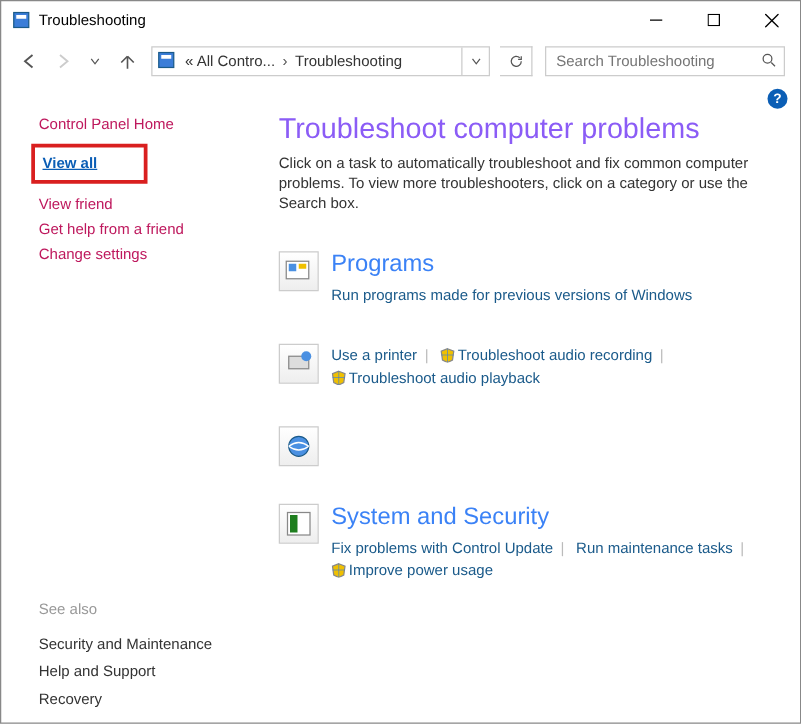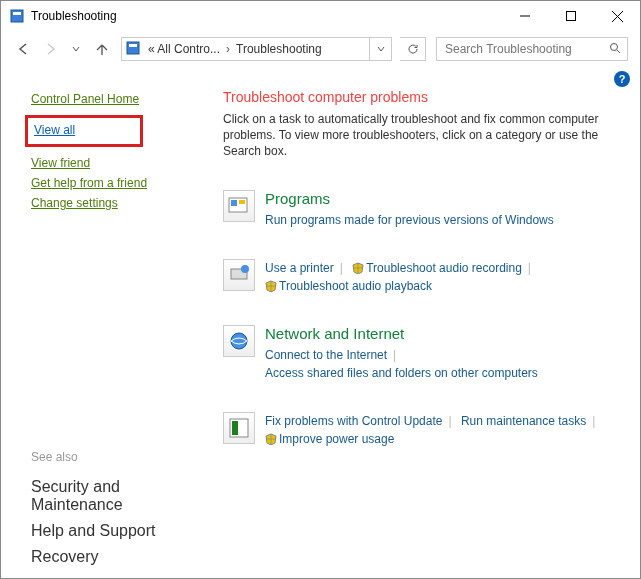--- a/index.html
+++ b/index.html
@@ -17,33 +17,33 @@
   .crumb { font-size: 12px; padding: 0 2px; }
   .crumb-sep { padding: 0 4px; color: #555; }
   .addr-drop { width: 22px; display: flex; align-items: center; justify-content: center; border-left: 1px solid #ccc; height: 100%; color: #555; }
   .refresh-box { width: 26px; height: 24px; border: 1px solid #ccc; border-left: none; display: flex; align-items: center; justify-content: center; }
   .search { display: flex; align-items: center; border: 1px solid #ccc; height: 24px; width: 192px; margin-left: 6px; padding: 0 6px; }
   .search input { border: none; outline: none; flex: 1; font-size: 12px; color: #888; }
   .help-row { display: flex; justify-content: flex-end; padding: 4px 10px 0; }
   .help-icon { width: 16px; height: 16px; border-radius: 50%; background: #0b5eb5; color: #fff; display: flex; align-items: center; justify-content: center; font-size: 11px; font-weight: bold; }
   .body { display: flex; padding: 0 0 0 0; height: calc(100% - 70px); }
   .sidebar { width: 200px; padding: 2px 0 0 30px; display: flex; flex-direction: column; }
-  .side-link { font-size: 12px; color: #4d7c0f; padding: 3px 0; display: block; text-decoration: underline; }
+  .side-link { font-size: 12px; color: #be185d; padding: 3px 0; display: block; }
   .side-link.blue { color: #0b5eb5; text-decoration: underline; }
-  .view-all-wrap { border: 3px solid #d91f1f; padding: 2px 6px 4px 6px; width: 118px; margin: 6px 0 6px -6px; }
+  .view-all-wrap { border: 3px solid #d91f1f; padding: 2px 6px 4px 6px; width: 93px; margin: 6px 0 6px -6px; font-weight: bold; }
   .see-also { margin-top: auto; margin-bottom: 24px; }
   .see-also-head { color: #999; font-size: 12px; margin-bottom: 10px; }
-  .see-also-item { font-size: 16px; padding: 4px 0; }
+  .see-also-item { font-size: 12px; padding: 4px 0; }
   .main { flex: 1; padding: 2px 16px 0 22px; }
-  .main-title { color: #ef4444; font-size: 14px; margin-bottom: 6px; }
+  .main-title { color: #8b5cf6; font-size: 23px; margin-bottom: 6px; }
   .main-desc { font-size: 12px; color: #333; line-height: 1.35; margin-bottom: 30px; max-width: 400px; }
   .cat { display: flex; margin-bottom: 30px; }
   .cat-icon { width: 32px; height: 32px; margin-right: 10px; border: 1px solid #ccc; display: flex; align-items: center; justify-content: center; flex-shrink: 0; background: linear-gradient(#fff,#eee); }
   .cat-body { flex: 1; }
-  .cat-title { color: #15803d; font-size: 15px; margin-bottom: 4px; }
+  .cat-title { color: #3b82f6; font-size: 19px; margin-bottom: 4px; }
   .cat-links { font-size: 12px; color: #1a5a8a; line-height: 1.5; }
   .cat-links .lnk { color: #1a5a8a; display: inline-block; }
   .cat-links .sep { color: #bbb; padding: 0 6px; }
   .shield { display: inline-block; width: 12px; height: 12px; vertical-align: -2px; margin-right: 2px; }
   .nav-btn, .win-btn, .refresh-box, .addr-drop { cursor: default; }
 </style>
 </head>
 <body>
 
 <div class="titlebar">
@@ -186,37 +186,31 @@
       </div>
     </div>
 
     <div class="cat">
       <div class="cat-icon">
           <svg width="24" height="24">
             <circle cx="12" cy="12" r="8" fill="#4a90e2" stroke="#1a5a8a"></circle>
             <path d="M4 12 Q12 6 20 12 M4 12 Q12 18 20 12" fill="none" stroke="#fff"></path>
           </svg>
         </div>
-      <div class="cat-body">
-        <div class="cat-title">Network and Internet</div>
-        <div class="cat-links">
-          <span class="lnk">Connect to the Internet</span><span class="sep">|</span><br>
-          <span class="lnk">Access shared files and folders on other computers</span>
-        </div>
-      </div>
     </div>
 
     <div class="cat">
       <div class="cat-icon">
           <svg width="24" height="24">
             <rect x="3" y="3" width="18" height="18" fill="#fff" stroke="#888"></rect>
             <rect x="5" y="5" width="6" height="14" fill="#1e7e1e"></rect>
           </svg>
         </div>
       <div class="cat-body">
+        <div class="cat-title">System and Security</div>
         <div class="cat-links">
           <span class="lnk">Fix problems with Control Update</span><span class="sep">|</span>
           <span class="lnk">Run maintenance tasks</span><span class="sep">|</span><br>
           <span class="shield"><svg width="12" height="12">
                 <path d="M6 1 L11 3 L10 10 L6 12 L2 10 L1 3 Z" fill="#f0c000" stroke="#888"></path>
                 <path d="M6 1 L6 12 M1 6 L11 6" stroke="#3b7dd8" stroke-width="0.5"></path>
               </svg></span><span class="lnk">Improve power usage</span>
         </div>
       </div>
     </div>

